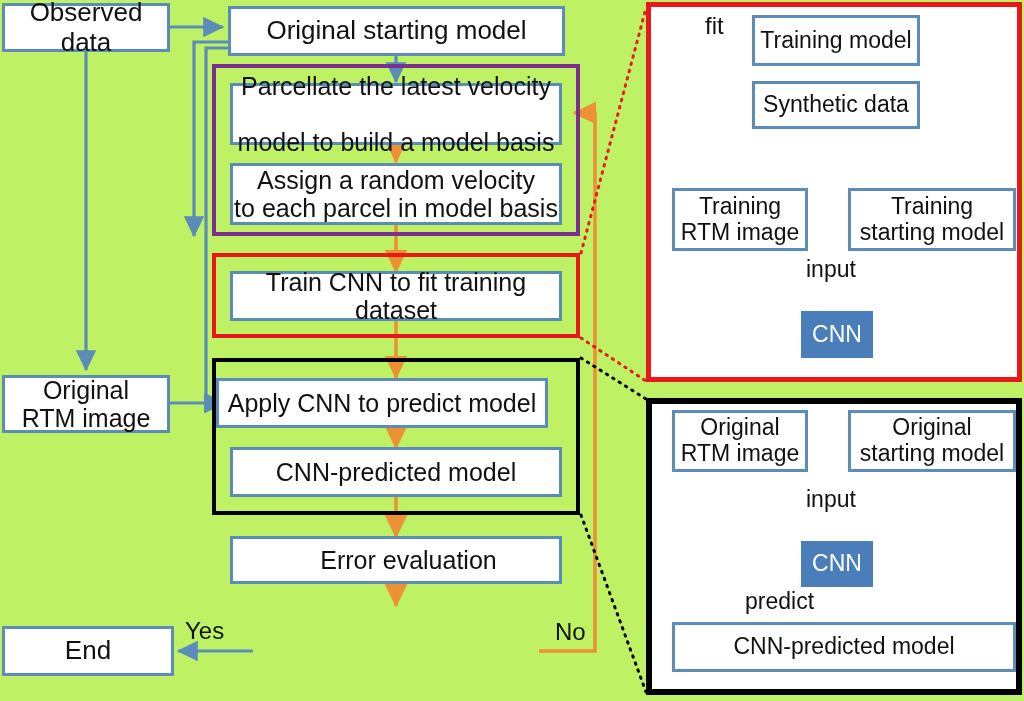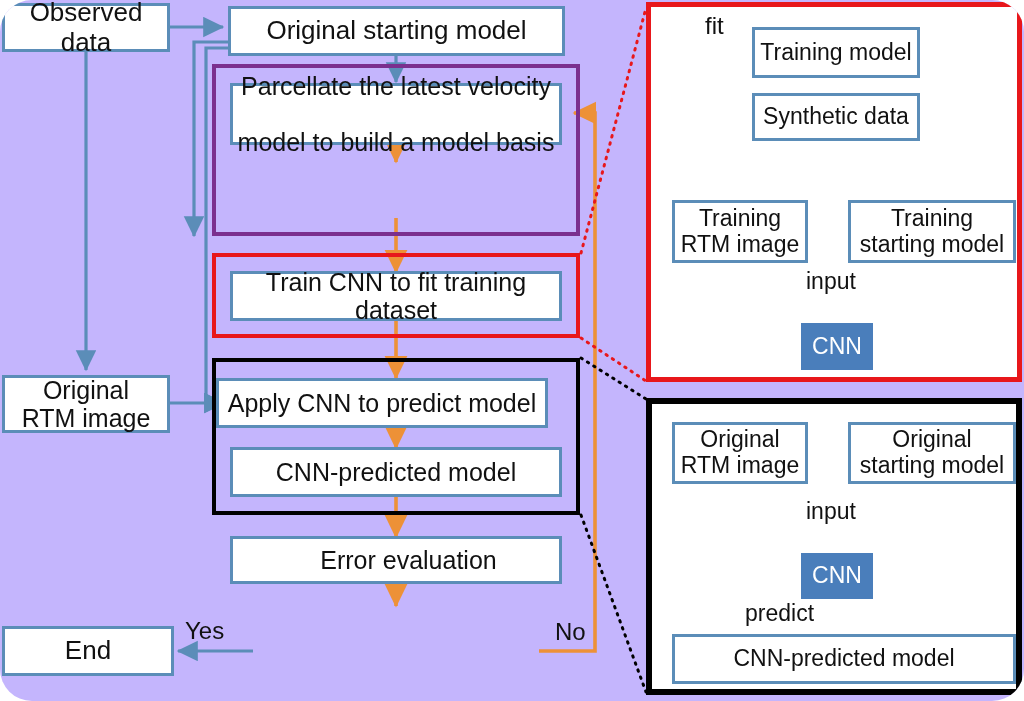--- a/index.html
+++ b/index.html
@@ -1,36 +1,36 @@
 <!DOCTYPE html>
 <html><head>
 <meta charset="utf-8">
 <style>
   html,body{margin:0;padding:0;background:#fff;}
-  #root{position:relative;width:1024px;height:701px;background:#c4b5fd;
-        font-family:"Liberation Sans", sans-serif;overflow:hidden;border-radius:32px;}
+  #root{position:relative;width:1024px;height:701px;background:#bef264;
+        font-family:"Liberation Sans", sans-serif;overflow:hidden;}
   svg#canvas{position:absolute;left:0;top:0;width:1024px;height:701px;}
   .node{position:absolute;box-sizing:border-box;display:flex;align-items:center;
         justify-content:center;text-align:center;background:#ffffff;
         border:3px solid #5B8DB8;color:#111;line-height:1.12;}
   .node.cnn{background:#4A7EBB;border:none;color:#ffffff;}
   .grp{position:absolute;box-sizing:border-box;background:transparent;}
   .grp.purple{border:4px solid #7B2F8E;}
   .grp.red{border:4px solid #E8171B;}
   .grp.black{border:4px solid #000000;}
   .panel{position:absolute;box-sizing:border-box;background:#ffffff;}
   .panel.redpanel{border:5px solid #E8171B;}
   .panel.blackpanel{border:6px solid #000000;}
   .lbl{position:absolute;color:#111;background:transparent;white-space:nowrap;}
   .diamond-text{position:absolute;display:flex;align-items:center;justify-content:center;
         width:100%;height:100%;left:0;top:0;}
   .t26{font-size:26px;}
   .t25{font-size:25px;}
   .t24{font-size:24px;}
-  .t23{font-size:23px;margin-top:12px;}
+  .t23{font-size:23px;}
 </style>
 </head>
 <body>
 
 <div id="root">
 
   <svg id="canvas" xmlns="http://www.w3.org/2000/svg">
     <defs>
       <marker id="ahB" markerWidth="9" markerHeight="9" refX="6.2" refY="3.2" orient="auto" markerUnits="strokeWidth">
         <path d="M0,0 L6.6,3.2 L0,6.4 z" fill="#5B8DB8"></path>
@@ -116,20 +116,24 @@
 
   <div class="node t26" style="left:2px;top:3px;width:168px;height:49px;">Observed data</div>
 
   <div class="node t26" style="left:228px;top:6px;width:337px;height:50px;">Original starting model</div>
 
   <div class="node t25" style="left:230px;top:83px;width:332px;height:62px;flex-direction:column;gap:28px;">
     <span>Parcellate the latest velocity</span>
     <span>model to build a model basis</span>
   </div>
 
+  <div class="node t25" style="left:230px;top:163px;width:332px;height:62px;flex-direction:column;">
+    <span>Assign a random velocity</span>
+    <span>to each parcel in model basis</span>
+  </div>
 
   <div class="node t25" style="left:230px;top:271px;width:332px;height:50px;">Train CNN to fit training dataset</div>
 
   <div class="node t25" style="left:2px;top:375px;width:168px;height:58px;flex-direction:column;">
     <span>Original</span>
     <span>RTM image</span>
   </div>
 
   <div class="node t25" style="left:216px;top:378px;width:332px;height:50px;">Apply CNN to predict model</div>
 

